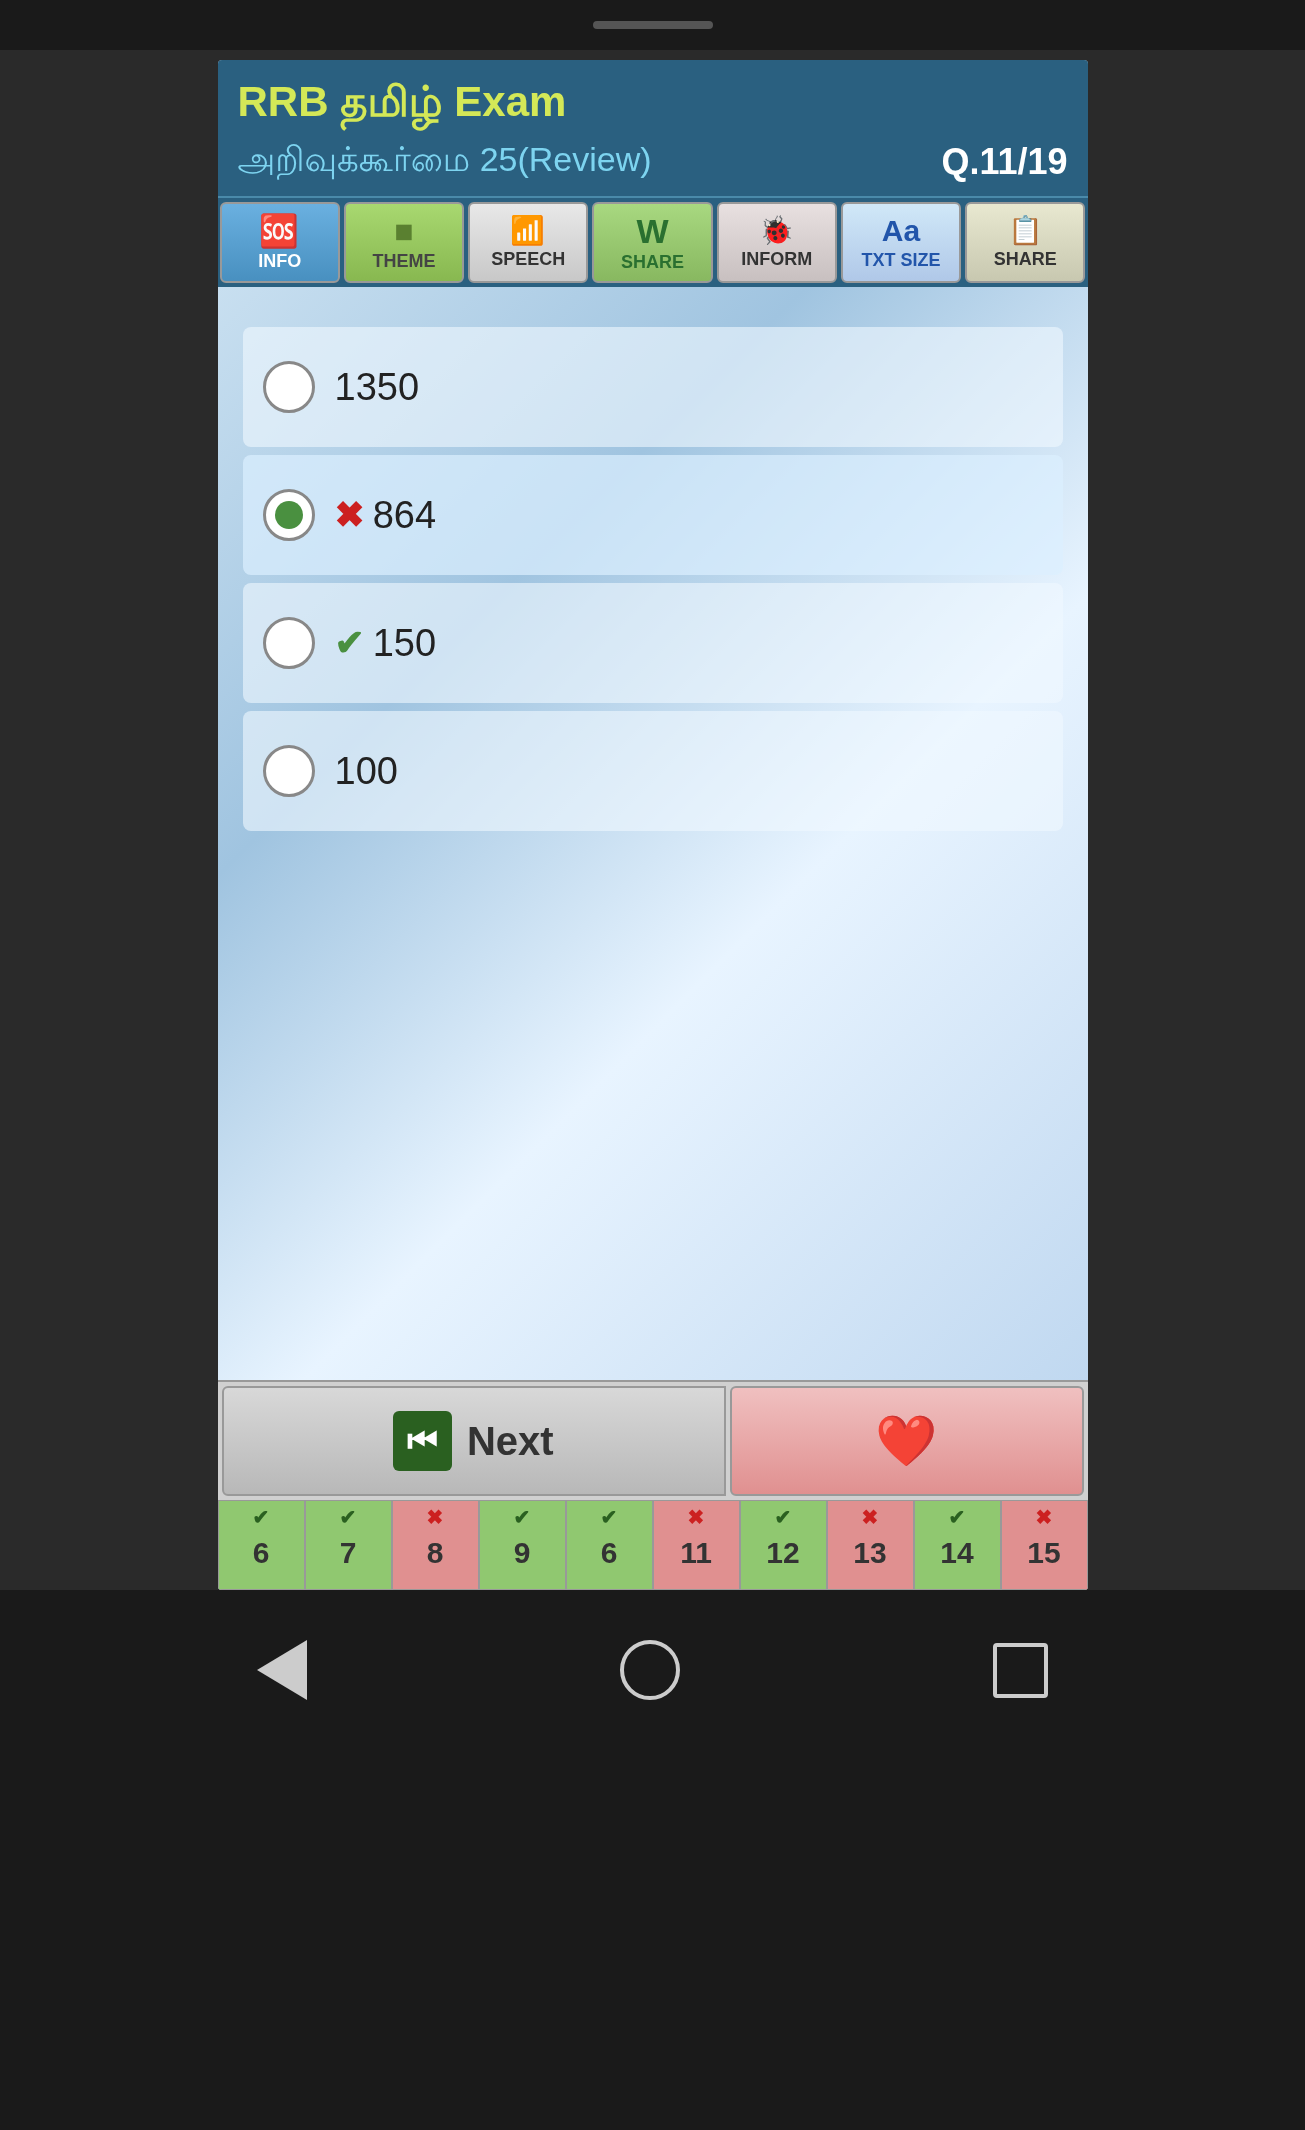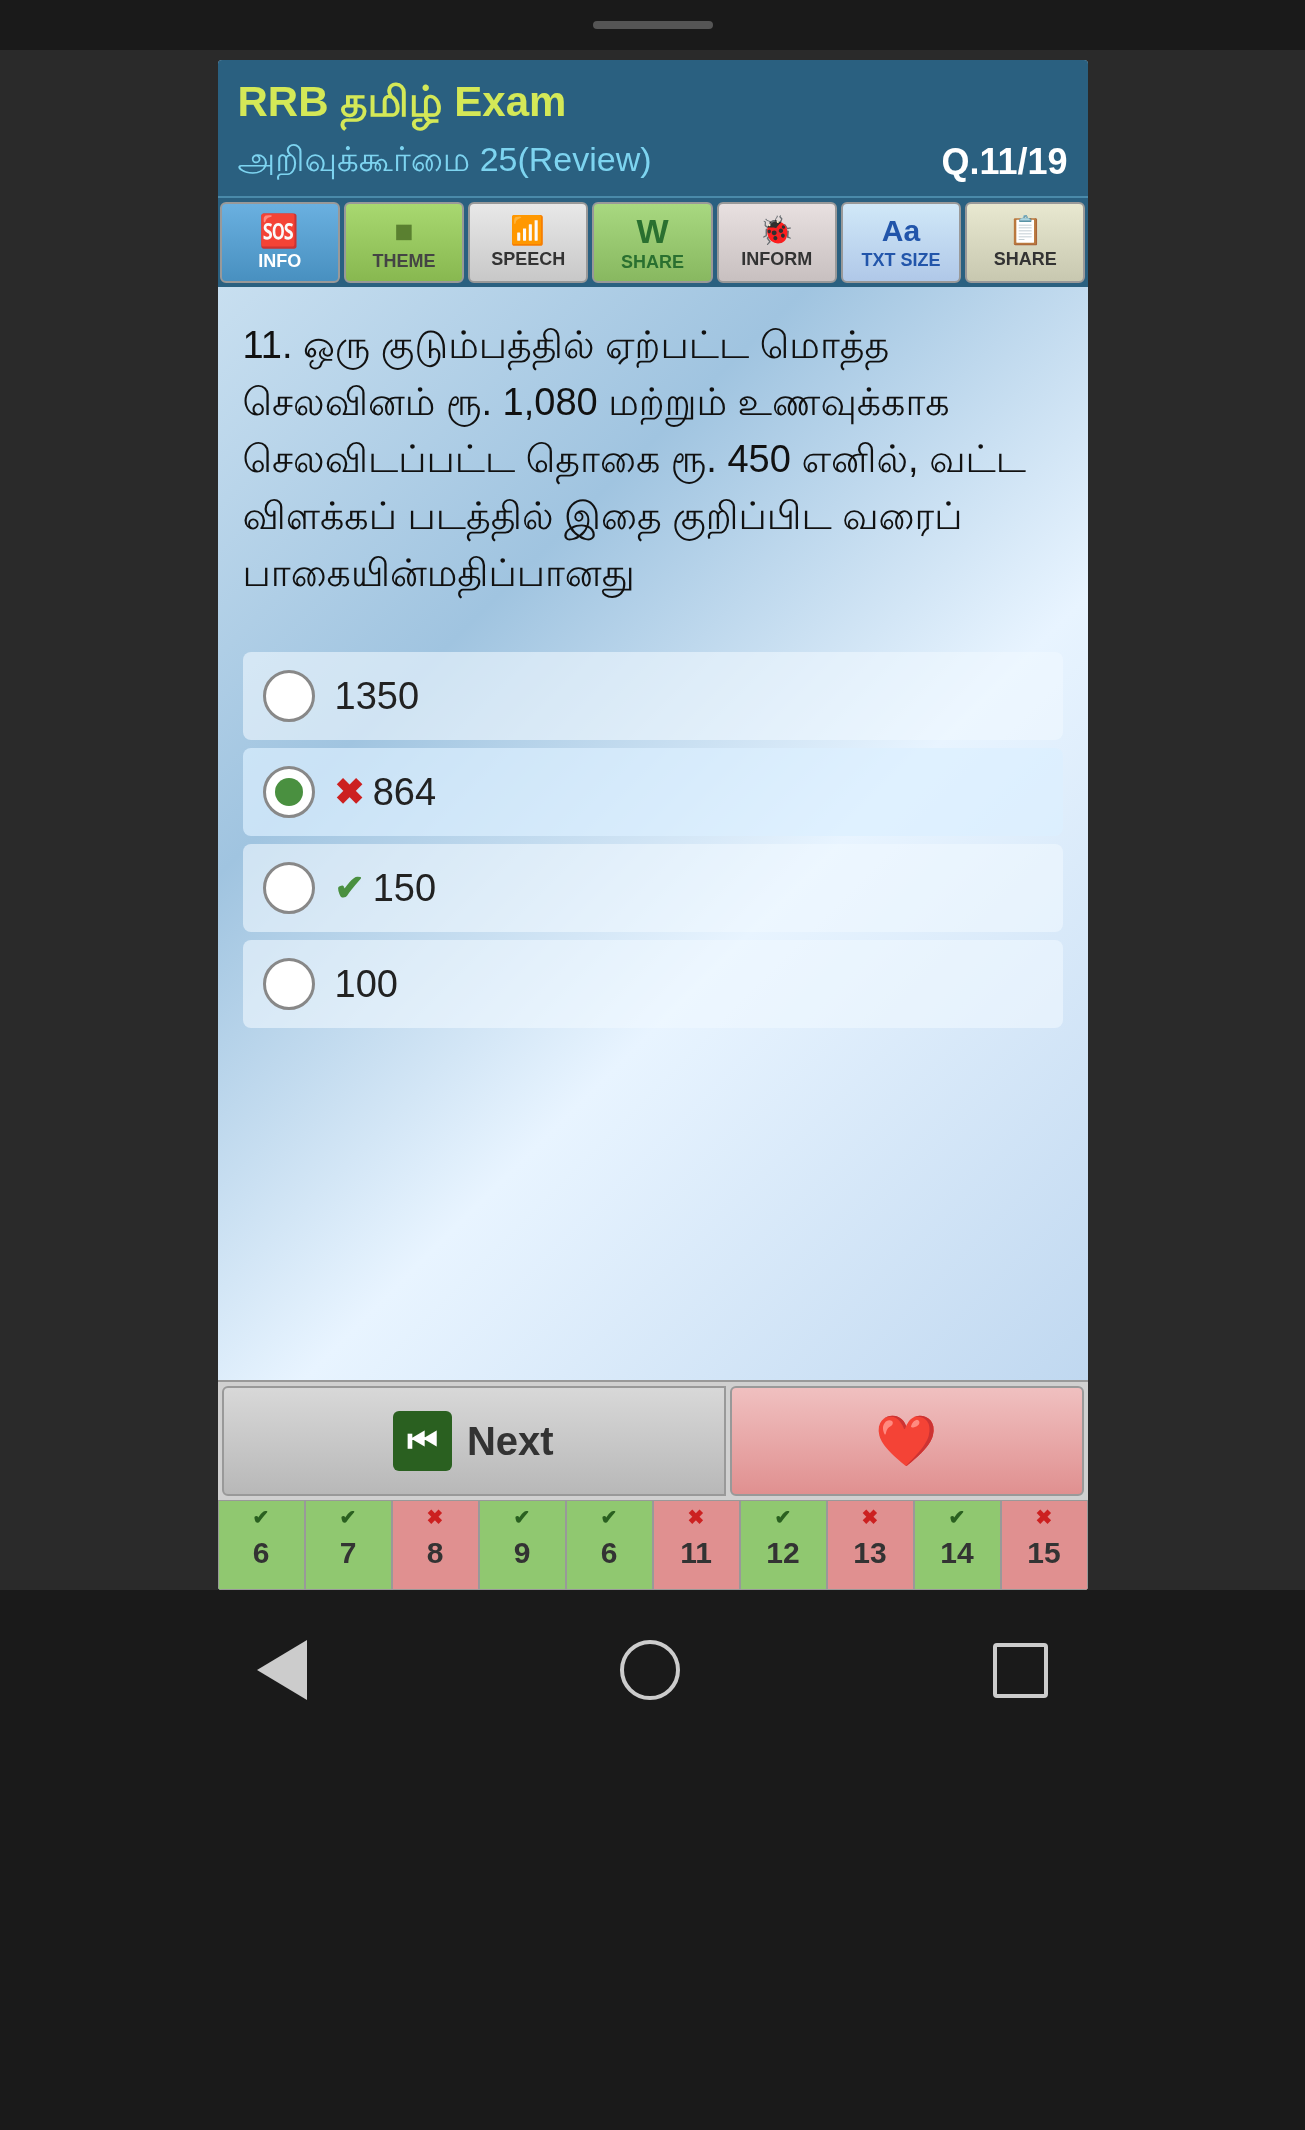--- a/index.html
+++ b/index.html
@@ -149,21 +149,21 @@
       display: flex;
       flex-direction: column;
       gap: 8px;
       margin-top: 10px;
     }
 
     .option-row {
       display: flex;
       background: rgba(240, 248, 255, 0.6);
       border-radius: 8px;
-      padding: 18px 20px;
+      padding: 34px 20px;
       min-height: 80px;
     }
 
     .radio-outer {
       width: 52px;
       height: 52px;
       border-radius: 50%;
       border: 3px solid #888;
       background: white;
       display: flex;
@@ -386,21 +386,20 @@
 
       <div class="toolbar-btn btn-result">
         <div class="btn-icon" style="font-size:28px;">📋</div>
         <div class="btn-label">SHARE</div>
       </div>
 
     </div>
 
     <div class="content-area">
 
-      <div class="question-text">11. ஒரு குடும்பத்தில் ஏற்பட்ட மொத்த செலவினம் ரூ. 1,080 மற்றும் உணவுக்காக செலவிடப்பட்ட தொகை ரூ. 450 எனில், வட்ட விளக்கப் படத்தில் இதை குறிப்பிட வரைப் பாகையின்மதிப்பானது</div>
 
       <div class="options-container">
 
         <div class="option-row">
           <div class="radio-outer">
           </div>
           <div class="option-label">
             <span>1350</span>
           </div>
         </div>

